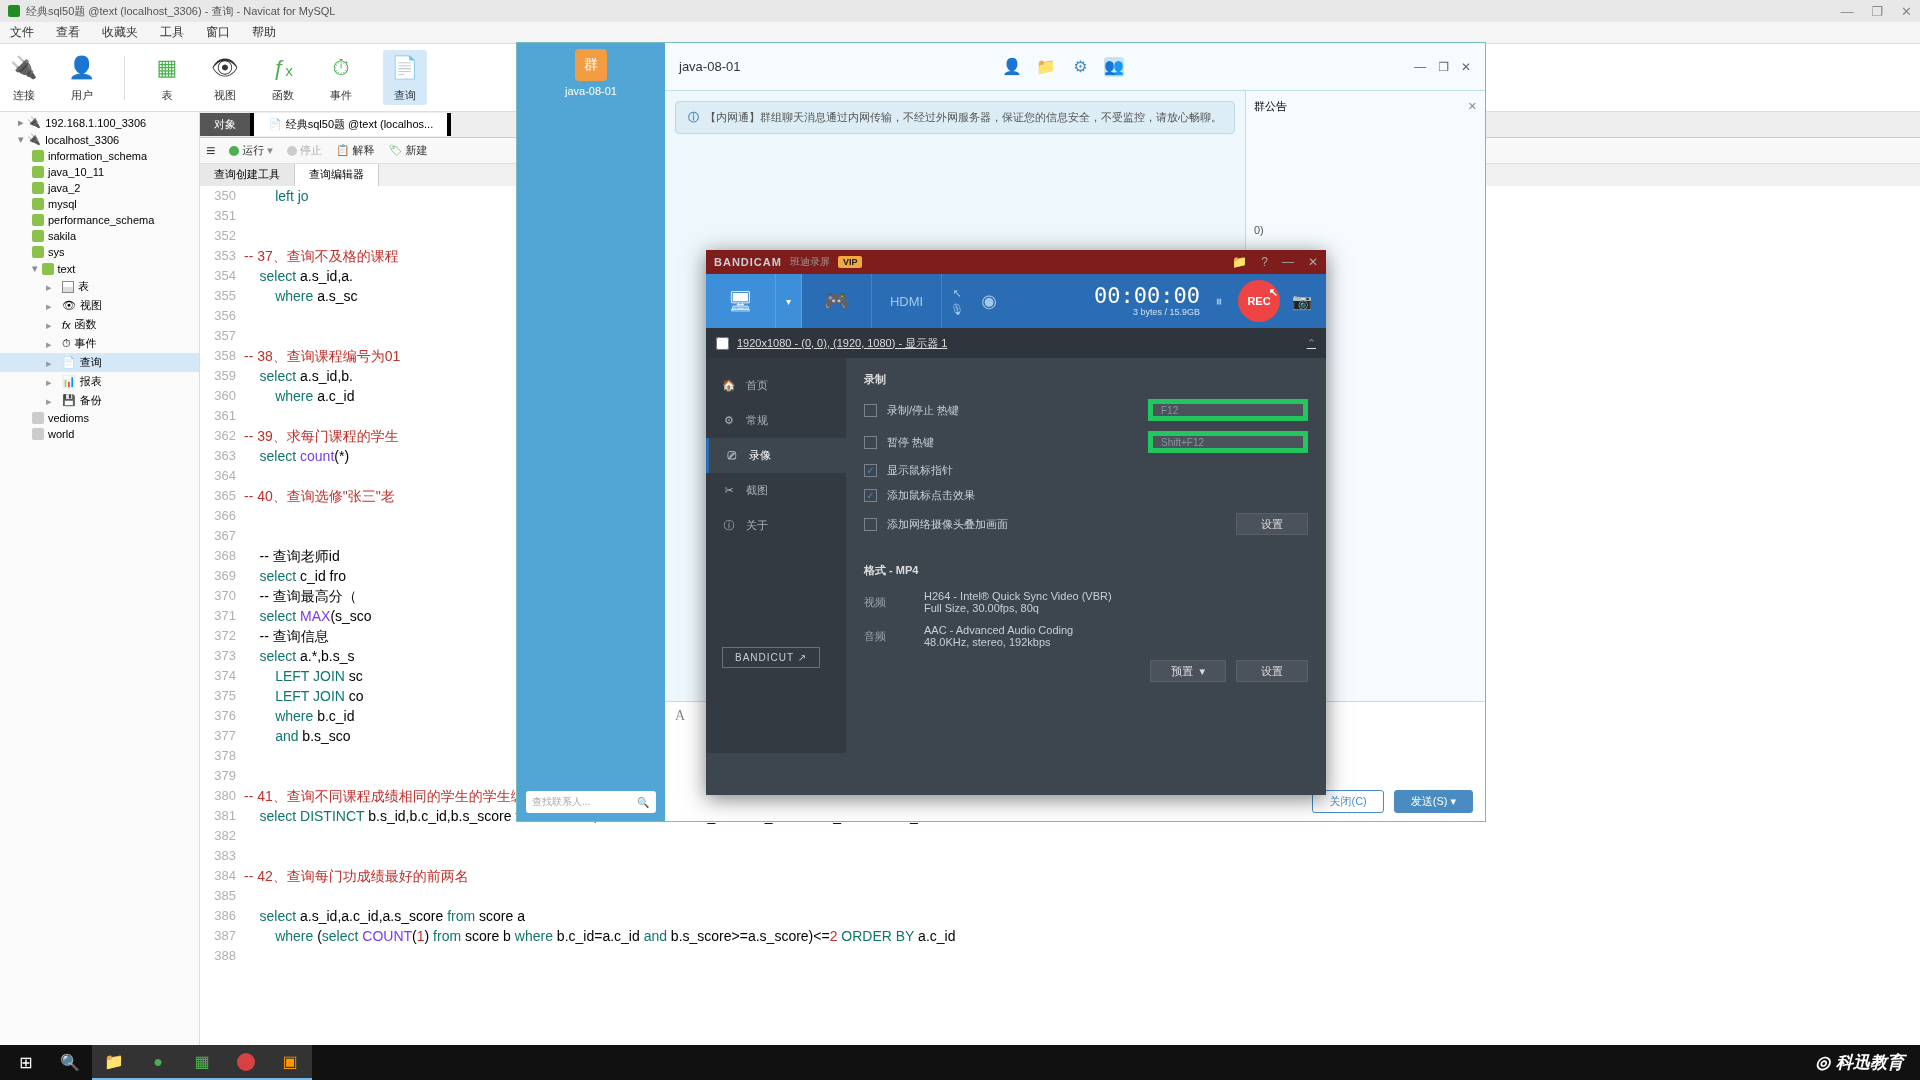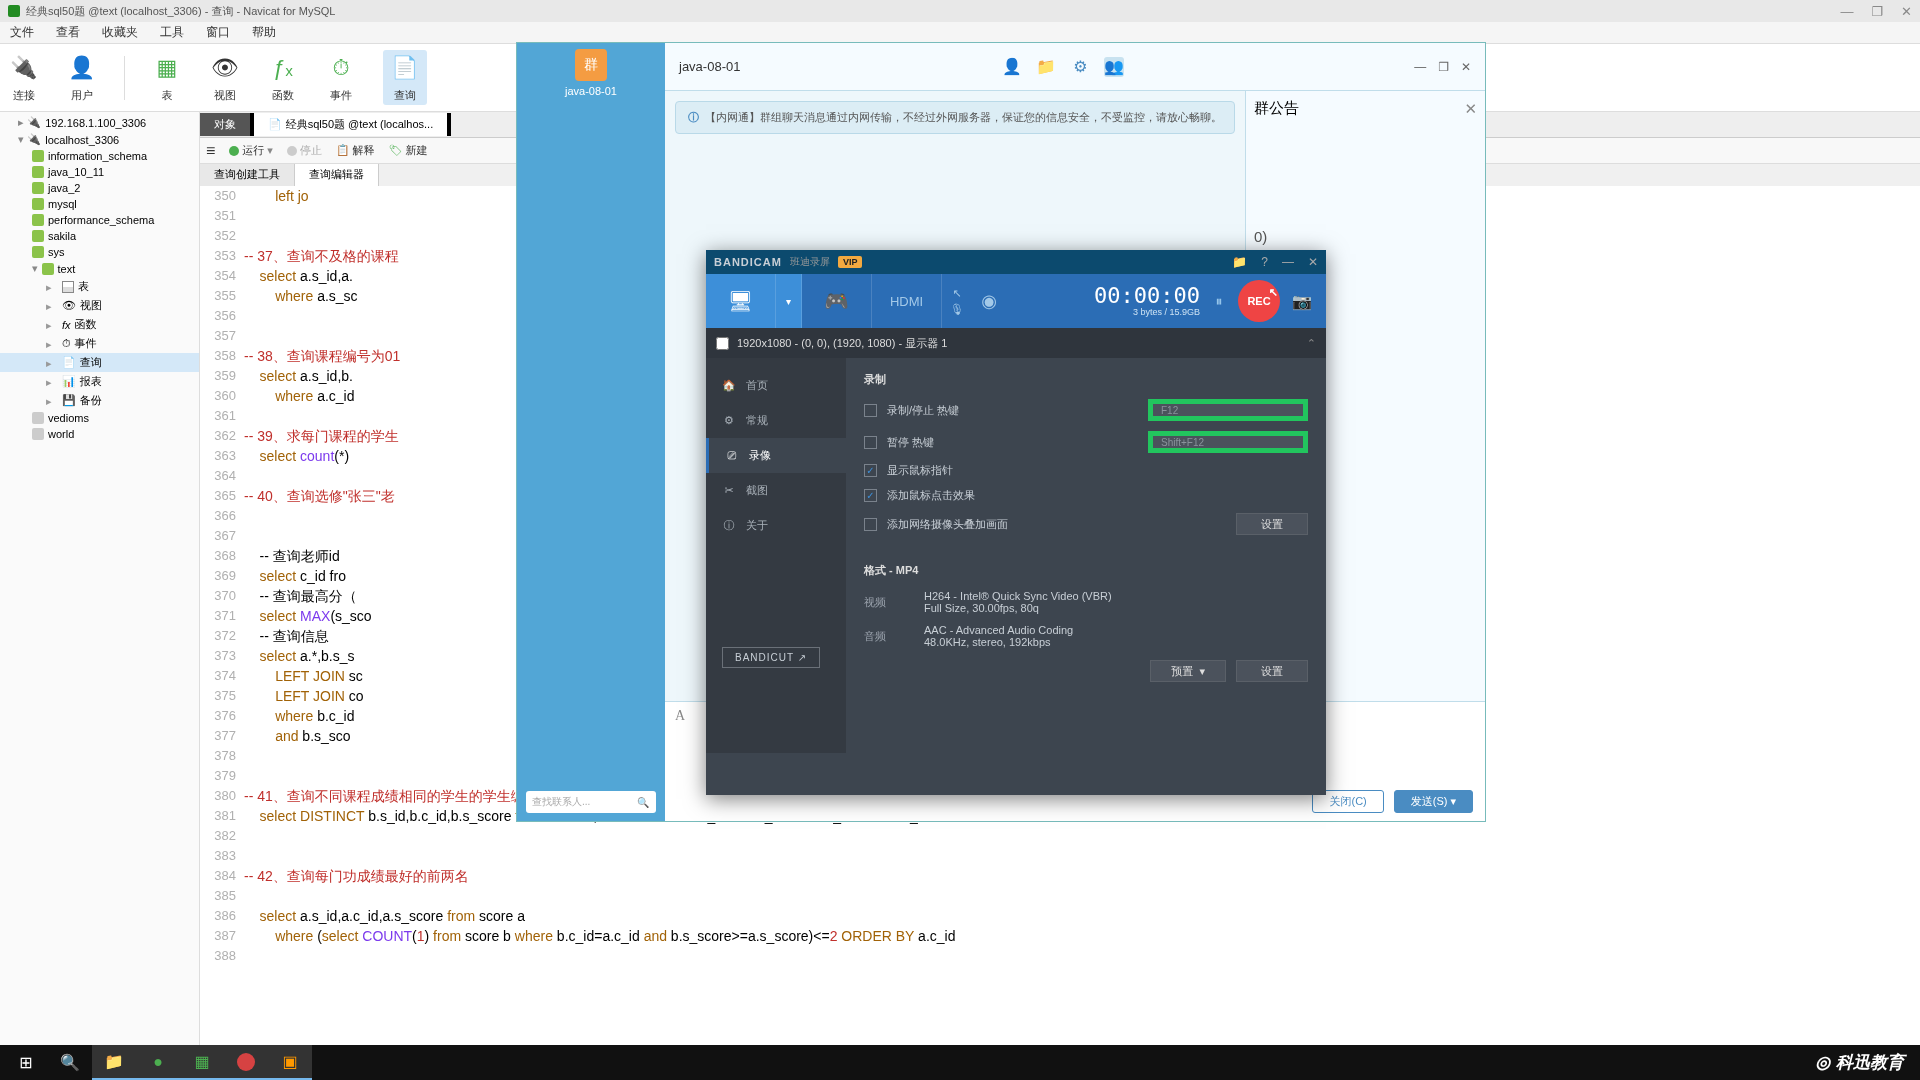--- a/index.html
+++ b/index.html
@@ -30,21 +30,21 @@
 .tab.dark { background: #555; color: #fff; }
 .action-bar { height: 26px; background: #f8f8f8; display: flex; align-items: center; padding: 0 6px; gap: 14px; font-size: 11px; border-bottom: 1px solid #ddd; }
 .ab-btn { display: flex; align-items: center; gap: 3px; color: #333; }
 .ab-btn .circ { width: 10px; height: 10px; border-radius: 50%; }
 .sub-tabs { height: 22px; background: #f0f0f0; display: flex; font-size: 11px; }
 .sub-tab { padding: 3px 14px; border-right: 1px solid #ccc; background: #e8e8e8; }
 .sub-tab.active { background: #fff; }
 .editor { flex: 1; background: #fff; font-family: Consolas, monospace; font-size: 14px; display: flex; overflow: hidden; }
 .gutter { width: 44px; text-align: right; padding-right: 8px; color: #b0b0b0; font-size: 13px; line-height: 20px; }
 .code { flex: 1; line-height: 20px; white-space: pre; }
-.code .kw { color: #a16207; }
+.code .kw { color: #0f766e; }
 .code .cm { color: #c0302c; }
 .code .fn { color: #7c3aed; }
 .code .num { color: #c0302c; }
 .status { height: 22px; background: #f0f0f0; border-top: 1px solid #ccc; display: flex; align-items: center; padding: 0 10px; font-size: 11px; color: #555; }
 .status .right { margin-left: auto; }
 
 
 .chat { position: absolute; left: 516px; top: 42px; width: 970px; height: 780px; background: #d7ebf5; border: 1px solid #7bb; display: flex; }
 .chat-side { width: 148px; background: #52a6d6; display: flex; flex-direction: column; align-items: center; padding-top: 6px; }
 .chat-side .grp { width: 32px; height: 32px; background: #f49c42; border-radius: 4px; display: flex; align-items: center; justify-content: center; color: #fff; font-size: 14px; margin-bottom: 4px; }
@@ -54,47 +54,47 @@
 .chat-head { height: 48px; background: #f5fbff; display: flex; align-items: center; padding: 0 14px; border-bottom: 1px solid #c0ddea; }
 .chat-head .title { font-size: 13px; color: #333; }
 .chat-head .wins { margin-left: auto; display: flex; gap: 12px; color: #666; font-size: 12px; }
 .chat-head .hico { display: flex; gap: 14px; margin-left: auto; margin-right: 28px; }
 .chat-head .hico span { width: 20px; height: 20px; display: flex; align-items: center; justify-content: center; color: #4a8cc2; font-size: 16px; }
 .chat-head .hico span.sel { background: #c8e2f0; border-radius: 3px; }
 .chat-body { flex: 1; display: flex; }
 .chat-msgs { flex: 1; background: #eef7fb; padding: 10px; position: relative; }
 .chat-notice { background: #dcedf5; border: 1px solid #b9d9e8; border-radius: 4px; padding: 8px 12px; font-size: 11px; color: #555; display: flex; gap: 6px; }
 .chat-notice .iico { color: #4a8cc2; font-weight: bold; }
-.chat-right { width: 240px; background: #f5fbff; border-left: 1px solid #c0ddea; padding: 8px; font-size: 15px; }
+.chat-right { width: 240px; background: #f5fbff; border-left: 1px solid #c0ddea; padding: 8px; font-size: 11px; }
 .chat-input-area { height: 120px; background: #fff; border-top: 1px solid #c0ddea; display: flex; flex-direction: column; }
 .chat-input-toolbar { height: 28px; display: flex; align-items: center; padding: 0 10px; gap: 10px; color: #888; font-size: 14px; }
 .chat-buttons { display: flex; justify-content: flex-end; padding: 8px 12px; gap: 10px; text-align: center; }
 .chat-btn { padding: 3px 16px; font-size: 11px; border-radius: 3px; border: 1px solid #4a8cc2; }
 .chat-btn.primary { background: #4a8cc2; color: #fff; }
 .chat-btn.outline { background: #fff; color: #4a8cc2; }
 
 
 .bcam { position: absolute; left: 706px; top: 250px; width: 620px; height: 545px; background: #3d454f; color: #c8cfd6; font-size: 11px; box-shadow: 0 4px 20px rgba(0,0,0,.5); }
-.bc-title { height: 24px; background: #0c4a6e; display: flex; align-items: center; padding: 0 8px; gap: 8px; }
+.bc-title { height: 24px; background: #7f1d1d; display: flex; align-items: center; padding: 0 8px; gap: 8px; }
 .bc-title .logo { font-weight: bold; font-size: 11px; letter-spacing: 1px; }
 .bc-title .vip { background: #f4a940; color: #222; font-size: 9px; padding: 1px 5px; border-radius: 2px; font-weight: bold; }
 .bc-title .sub { font-size: 10px; color: #999; }
 .bc-title .tr { margin-left: auto; display: flex; gap: 14px; color: #aaa; font-size: 12px; }
 .bc-modes { height: 54px; background: #2b6db5; display: flex; align-items: center; }
 .bc-mode { width: 70px; height: 54px; display: flex; align-items: center; justify-content: center; font-size: 20px; color: #a3c9e8; border-right: 1px solid rgba(255,255,255,.15); }
 .bc-mode.active { background: #3d8fd9; color: #fff; }
 .bc-mode.narrow { width: 26px; }
 .bc-timer { margin-left: auto; padding-right: 12px; display: flex; align-items: center; gap: 10px; }
 .bc-time-big { font-size: 22px; color: #fff; font-family: Consolas, monospace; line-height: 1; }
 .bc-sub { font-size: 9px; color: #cde3f4; }
 .bc-rec { width: 42px; height: 42px; border-radius: 50%; background: #ef4444; color: #fff; display: flex; align-items: center; justify-content: center; font-size: 11px; font-weight: bold; position: relative; }
 .bc-rec .cursor { position: absolute; right: 2px; top: 6px; font-size: 11px; color: #fff; }
 .bc-cam { width: 24px; height: 24px; display: flex; align-items: center; justify-content: center; color: #cde3f4; font-size: 16px; }
 .bc-ctrl { width: 18px; color: #95c5ea; font-size: 14px; text-align: center; }
-.bc-res { height: 30px; background: #2f353d; display: flex; align-items: center; padding: 0 10px; gap: 8px; color: #ddd; font-size: 11px; }
+.bc-res { height: 30px; background: #2f353d; display: flex; align-items: center; padding: 0 10px; gap: 8px; color: #ddd; font-size: 11px; text-decoration: underline; }
 .bc-res .chev { margin-left: auto; color: #888; }
 .bc-body { display: flex; height: 395px; }
 .bc-nav { width: 140px; background: #343a42; padding: 10px 0; }
 .bc-nav-item { padding: 10px 16px; display: flex; align-items: center; gap: 10px; color: #aab2ba; }
 .bc-nav-item.active { background: #3d454f; border-left: 3px solid #2b6db5; color: #fff; }
 .bc-nav-item .nico { width: 14px; text-align: center; }
 .bc-pane { flex: 1; padding: 14px 18px; background: #3d454f; }
 .bc-sec-title { font-size: 11px; color: #ddd; margin-bottom: 12px; font-weight: bold; }
 .bc-row { display: flex; align-items: center; margin-bottom: 10px; gap: 10px; }
 .bc-chk { width: 13px; height: 13px; border: 1px solid #7a828c; display: inline-flex; align-items: center; justify-content: center; font-size: 10px; color: #3d8fd9; }

